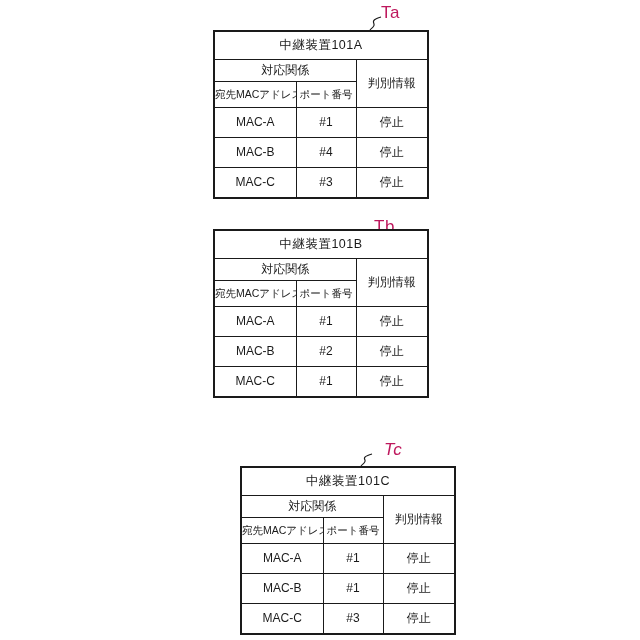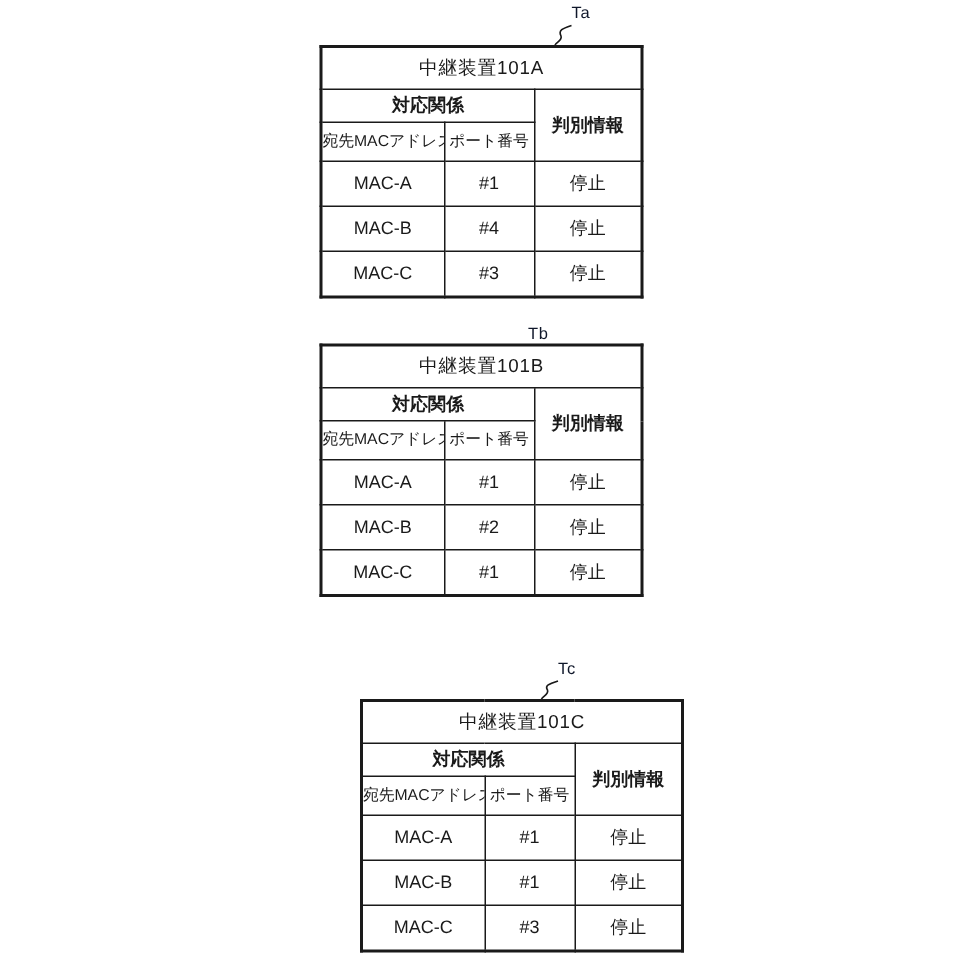--- a/index.html
+++ b/index.html
@@ -30,34 +30,34 @@
     text-align:center;
     vertical-align:middle;
     padding:0;
     font-size:12px;
     line-height:1.1;
     color:#1a1a1a;
     overflow:hidden;
     white-space:nowrap;
   }
   tr.r-title td{height:27px;font-size:12.5px;letter-spacing:0.5px;}
-  tr.r-corr td{height:21px;font-weight:bold;}
+  tr.r-corr td{height:21px;}
   tr.r-sub td{height:25px;font-size:10.5px;}
   tr.r-data td{height:29px;margin-top:24px;}
   td.disc{font-size:12px;}
 
   .ref-label{
     position:absolute;
-    font-size:11px;
+    font-size:17px;
     letter-spacing:0.5px;
-    color:#0f172a;
+    color:#be185d;
   }
   .ref-label.a{left:381px;top:3px;}
-  .ref-label.b{left:352px;top:217px;}
-  .ref-label.c{left:372px;top:440px;}
+  .ref-label.b{left:374px;top:217px;}
+  .ref-label.c{left:384px;top:440px;font-style:italic;}
 
   .leader{position:absolute;}
   .leader.a{left:367px;top:16px;}
   .leader.b{left:360px;top:230px;}
   .leader.c{left:358px;top:453px;}
   .leader svg{display:block;}
 </style>
 </head>
 <body>
 

